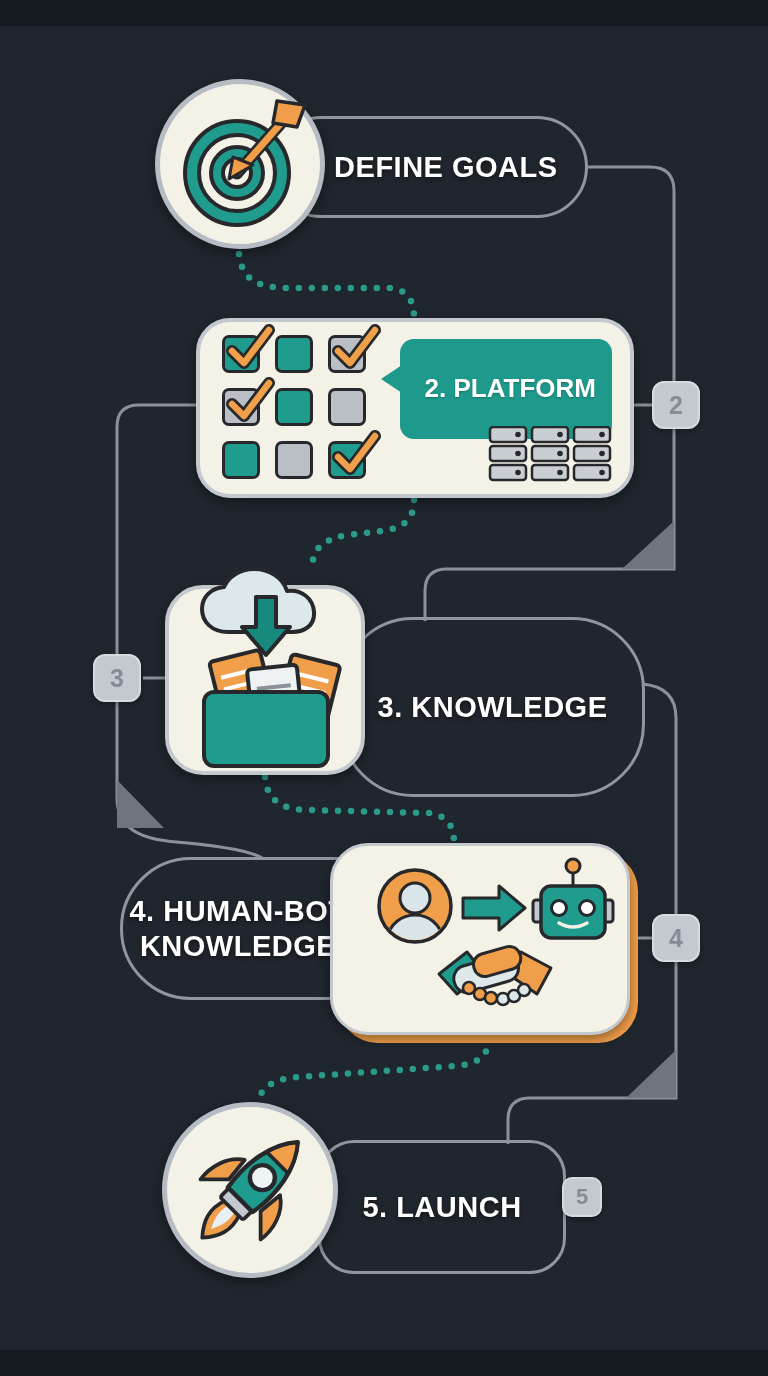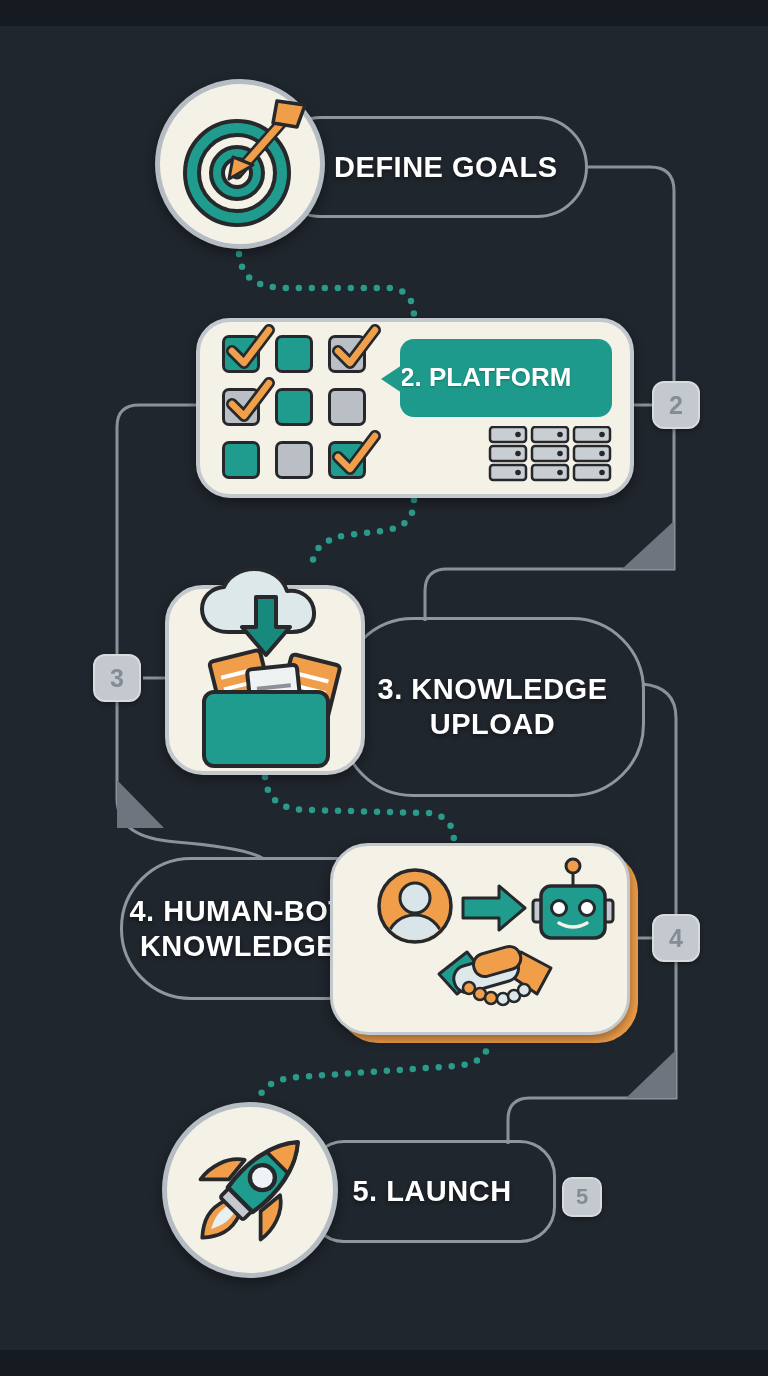--- a/index.html
+++ b/index.html
@@ -29,23 +29,23 @@
 
   
   .cb-grid{position:absolute;left:22px;top:13px;display:grid;grid-template-columns:repeat(3,38px);
            grid-auto-rows:38px;gap:15px;z-index:6;}
   .cb{width:38px;height:38px;border:3px solid #26282b;border-radius:7px;position:relative;}
   .cb[data-state^="teal"]{background:#1f9c8d;}
   .cb[data-state^="gray"]{background:#b9bfc5;}
   .cb .ck{display:none;position:absolute;left:1px;top:-14px;width:48px;height:48px;overflow:visible;}
   .cb[data-state$="checked"] .ck{display:block;}
 
-  .bubble{position:absolute;left:200px;top:17px;width:212px;height:78px;background:#1d9a8b;
+  .bubble{position:absolute;left:200px;top:17px;width:212px;height:100px;background:#1d9a8b;
           border-radius:14px;color:#fff;font-weight:bold;font-size:26px;line-height:1.22;
-          display:flex;flex-direction:column;justify-content:center;align-items:flex-start;
+          display:flex;flex-direction:column;justify-content:center;align-items:flex-end;
           padding-right:16px;z-index:6;text-shadow:0 1px 2px rgba(0,0,0,.25);}
   .bubble::before{content:"";position:absolute;left:-19px;top:26px;border-top:14px solid transparent;
           border-bottom:14px solid transparent;border-right:21px solid #1d9a8b;}
 
   .servers{position:absolute;left:288px;top:104px;z-index:6;}
   .upload-art{position:absolute;left:-3px;top:-34px;overflow:visible;z-index:6;}
   .handover-art{position:absolute;left:0px;top:2px;z-index:6;}
   .pill4-labelbox{width:230px;margin-right:auto;display:flex;flex-direction:column;align-items:center;}
 </style>
 </head>
@@ -152,21 +152,20 @@
           <circle cx="114" cy="46.5" r="2.8" fill="#26282b"></circle>
       </g>
     </svg>
   </div>
 
   <div class="badge" style="left:93px;top:654px;width:48px;height:48px;">
     <span>3</span>
   </div>
   <div class="pill" style="left:340px;top:617px;width:305px;height:180px;border-radius:73px;">
     <span class="line">3. KNOWLEDGE</span>
-    <span class="line">UPLOAD</span>
   </div>
   <div class="card" style="left:165px;top:585px;width:200px;height:190px;border-radius:38px;">
     <svg class="upload-art" width="200" height="226" viewBox="0 0 200 226">
       <path d="M62 77 C46 77 36 67 36 54 C36 42 45 33 58 32 C62 22 74 14 88 14 C104 14 117 23 121 36 C135 34 147 43 148 57 C149 70 139 77 126 77 Z" fill="#dde8eb" stroke="#26282b" stroke-width="4" stroke-linejoin="round"></path>
       <polygon points="90,42 110,42 110,72 124,72 100,100 76,72 90,72" fill="#178a7d" stroke="#26282b" stroke-width="4" stroke-linejoin="round"></polygon>
       <g transform="rotate(-14 76 132)">
         <rect x="50" y="100" width="52" height="64" rx="4" fill="#f09e49" stroke="#26282b" stroke-width="4"></rect>
         <line x1="58" y1="118" x2="94" y2="118" stroke="#fff" stroke-width="4"></line>
         <line x1="58" y1="130" x2="94" y2="130" stroke="#fff" stroke-width="4"></line>
         <line x1="58" y1="142" x2="86" y2="142" stroke="#fff" stroke-width="4"></line>
@@ -227,21 +226,21 @@
         <circle cx="136" cy="140" r="6" fill="#f09e49" stroke="#26282b" stroke-width="2.5"></circle>
         <circle cx="147" cy="146" r="6" fill="#f09e49" stroke="#26282b" stroke-width="2.5"></circle>
         <circle cx="158" cy="150" r="6" fill="#f09e49" stroke="#26282b" stroke-width="2.5"></circle>
         <circle cx="170" cy="151" r="6" fill="#dce8ea" stroke="#26282b" stroke-width="2.5"></circle>
         <circle cx="181" cy="148" r="6" fill="#dce8ea" stroke="#26282b" stroke-width="2.5"></circle>
         <circle cx="191" cy="142" r="6" fill="#dce8ea" stroke="#26282b" stroke-width="2.5"></circle>
       </g>
     </svg>
   </div>
 
-  <div class="pill" style="left:308px;top:1140px;width:248px;height:103px;border-radius:36px;">
+  <div class="pill" style="left:318px;top:1140px;width:248px;height:134px;border-radius:36px;">
     <span class="line">5. LAUNCH</span>
   </div>
   <div class="badge" style="left:562px;top:1177px;width:40px;height:40px;border-radius:10px;font-size:22px;">
     <span>5</span>
   </div>
   <div class="icon-circle" style="left:162px;top:1102px;width:176px;height:176px;">
     <svg width="150" height="150" viewBox="0 0 120 120">
       <g transform="rotate(45 60 60)">
         <path d="M40 46 C28 54 24 70 26 82 L42 66 Z" fill="#f09e49" stroke="#26282b" stroke-width="3" stroke-linejoin="round"></path>
         <path d="M80 46 C92 54 96 70 94 82 L78 66 Z" fill="#f09e49" stroke="#26282b" stroke-width="3" stroke-linejoin="round"></path>

